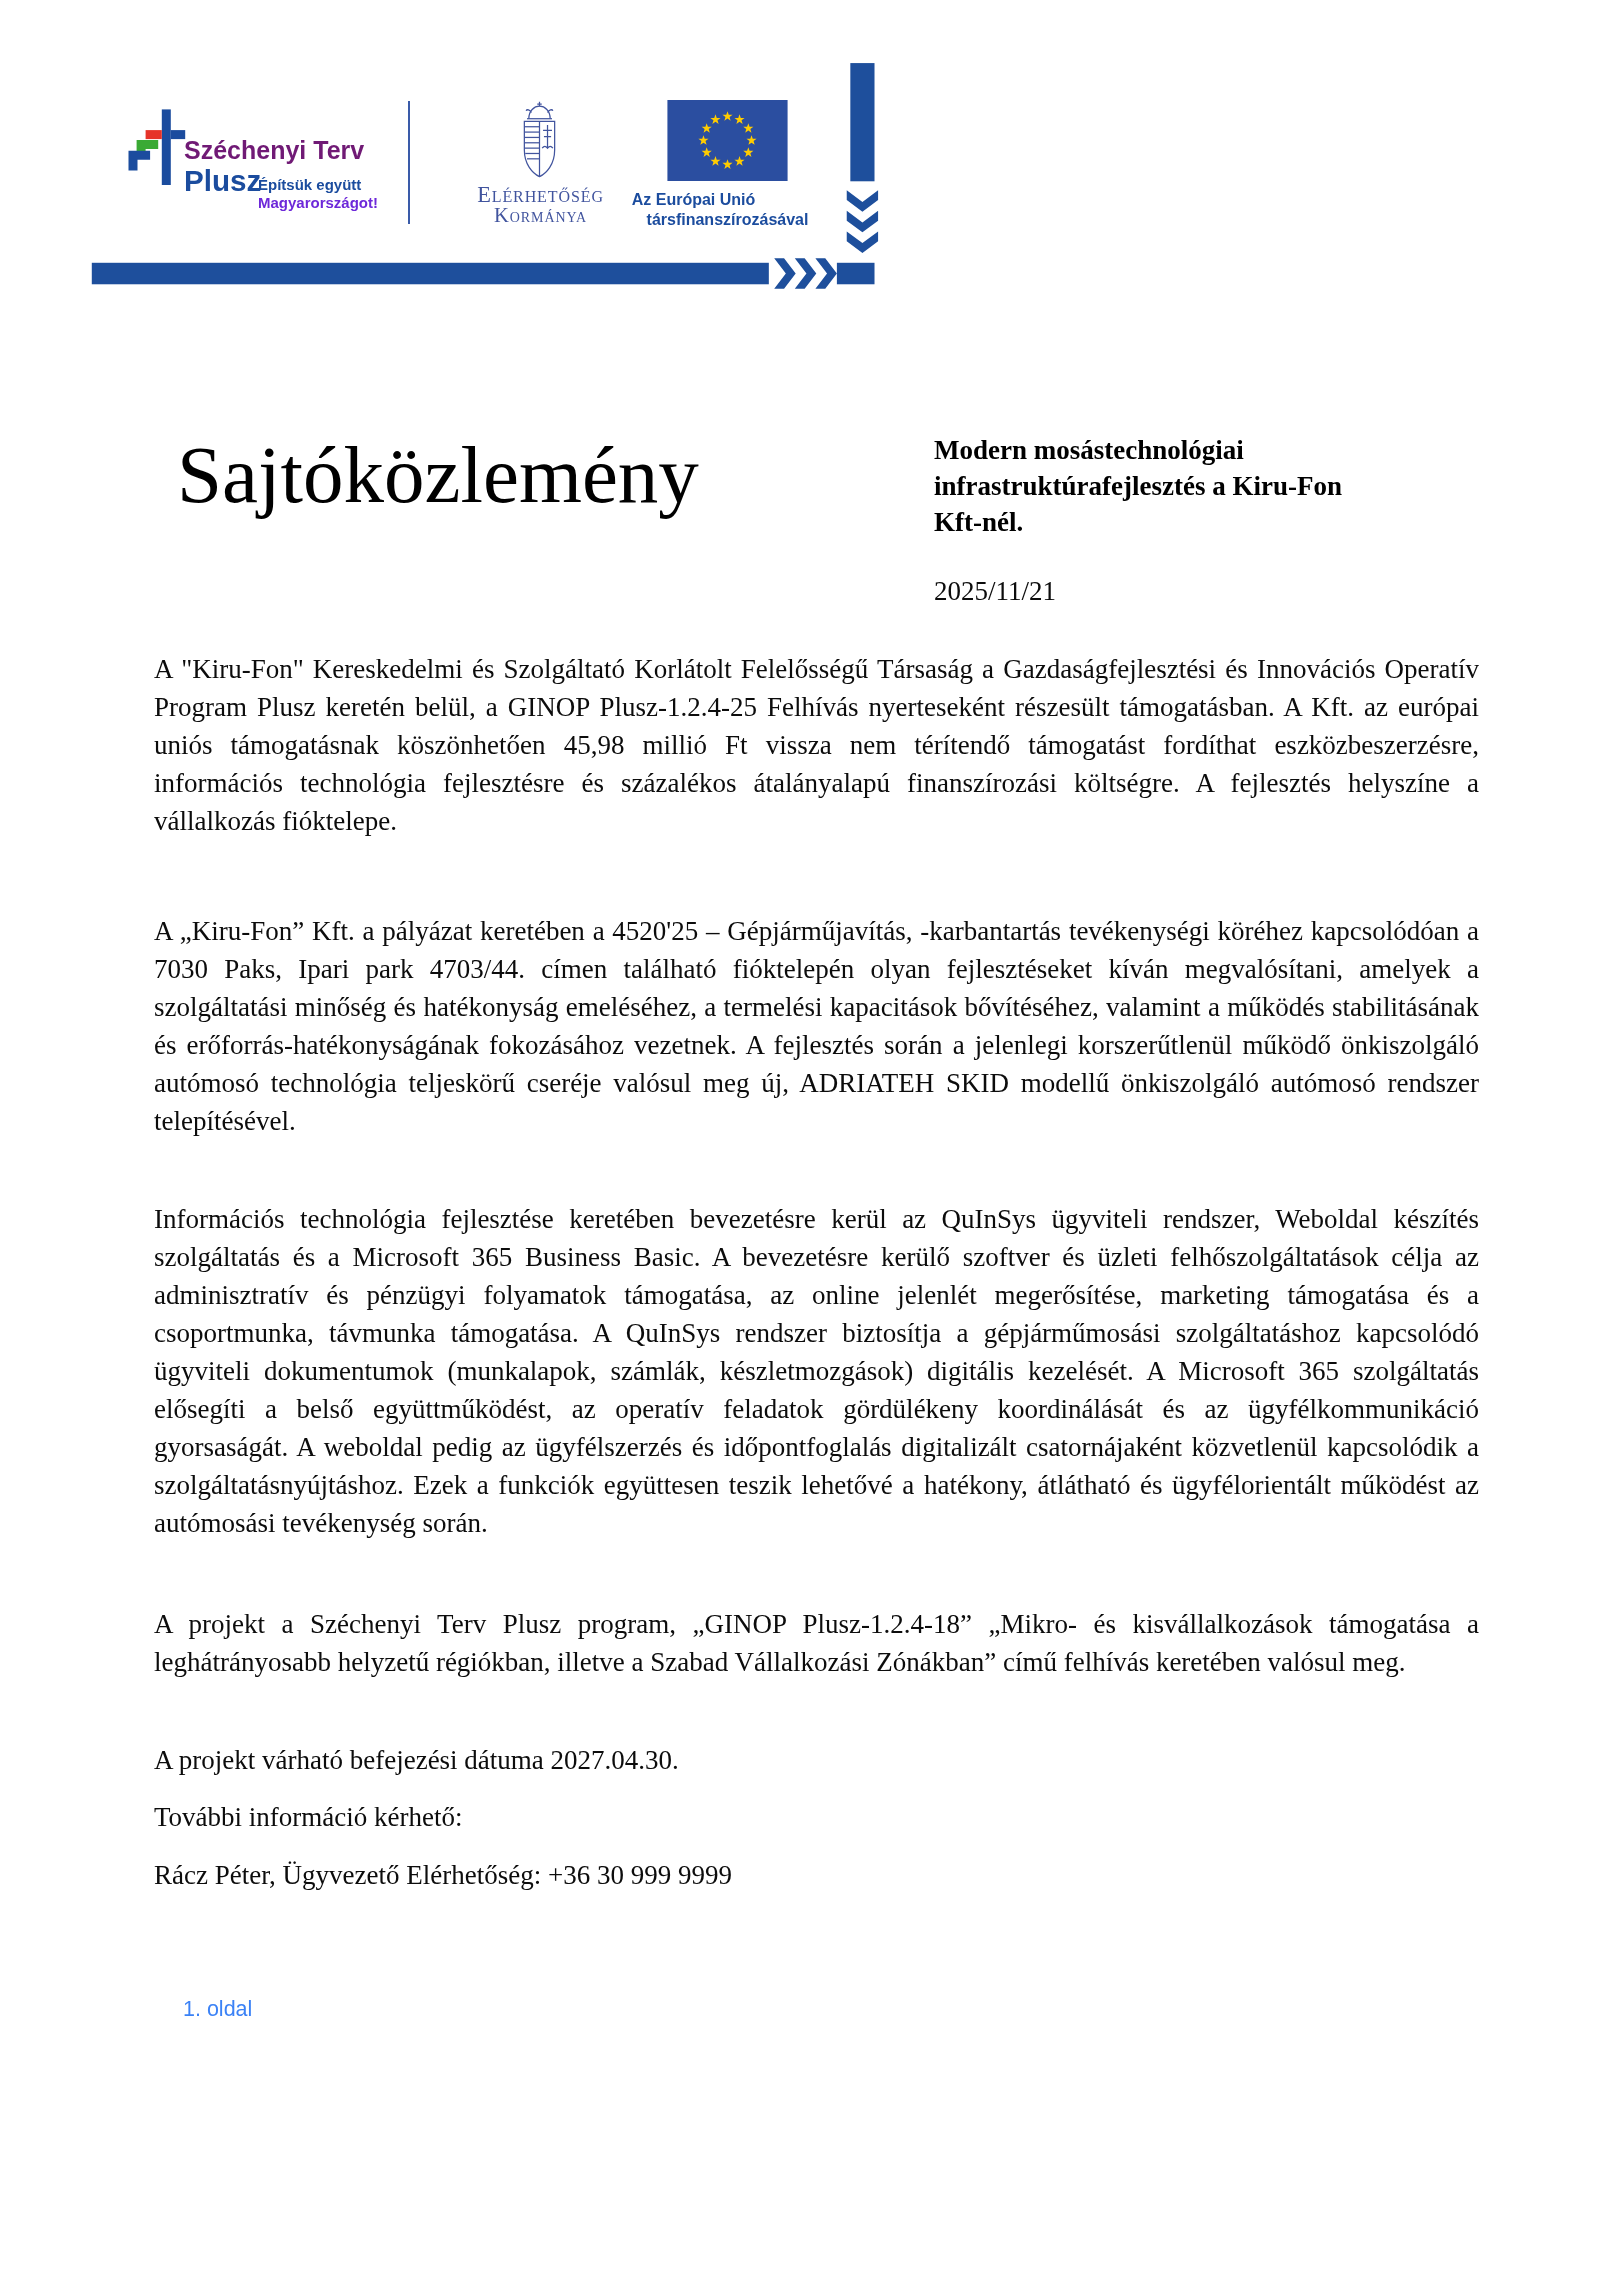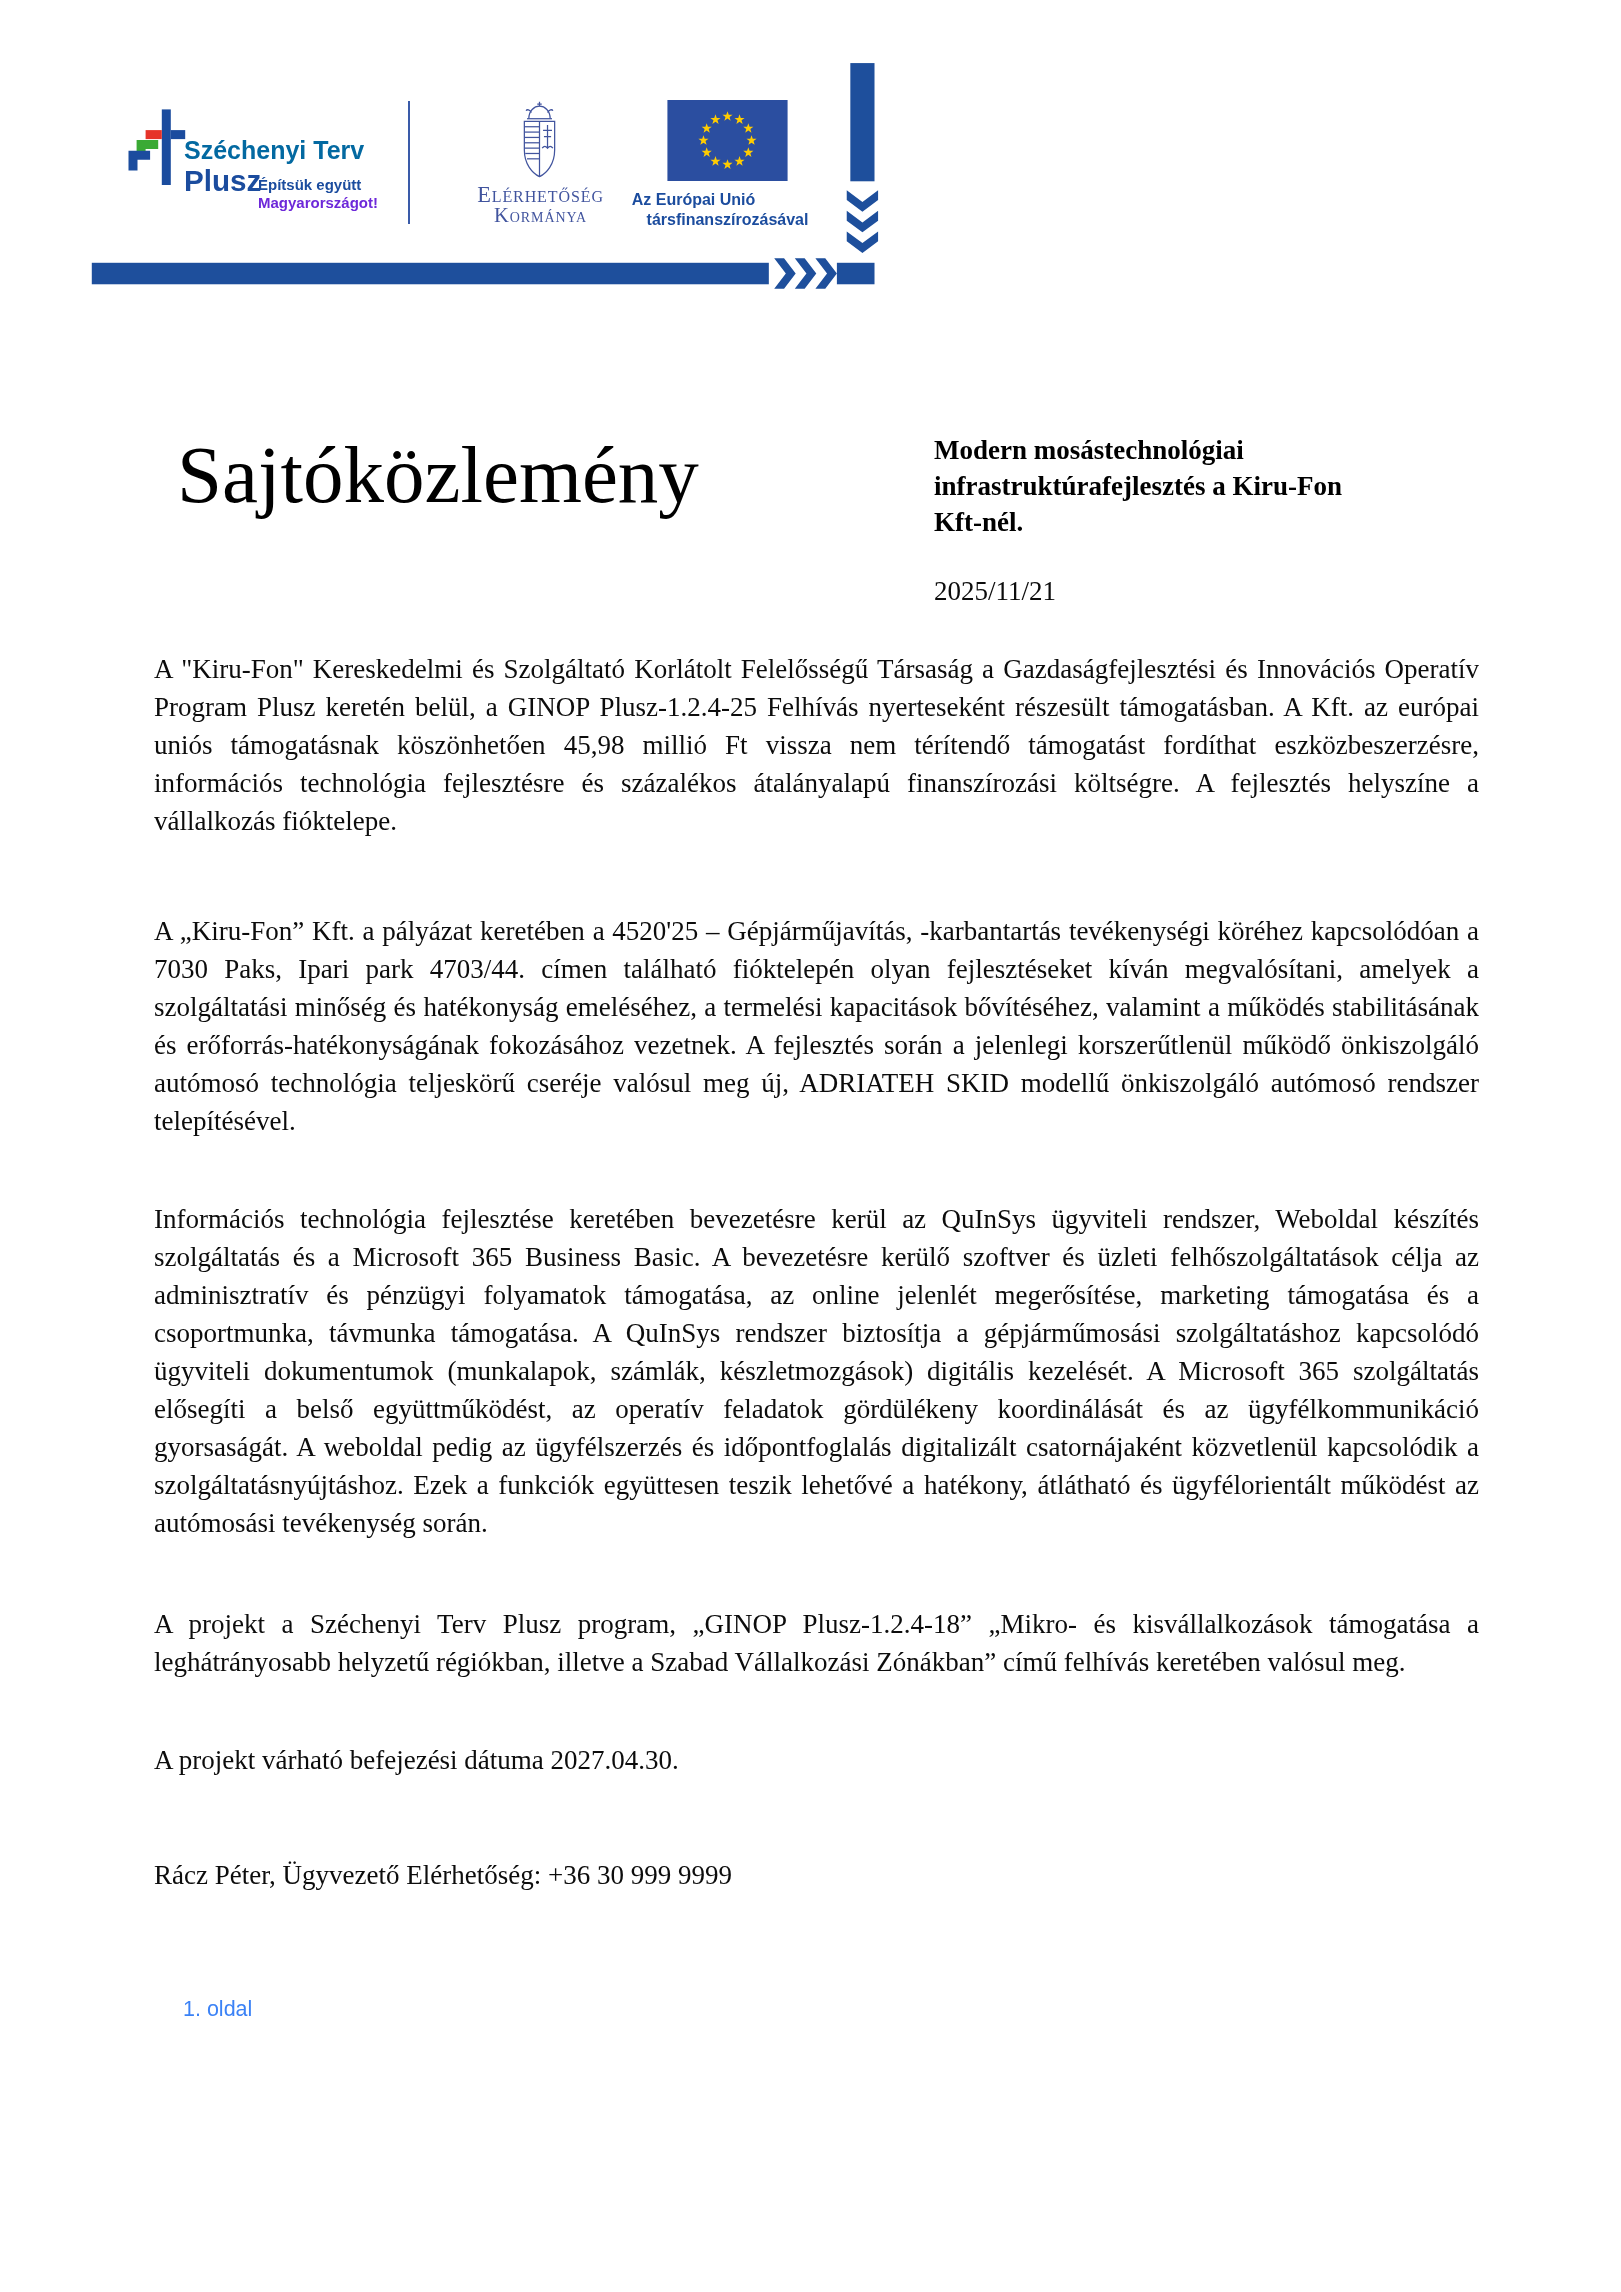--- a/index.html
+++ b/index.html
@@ -7,21 +7,21 @@
     position:relative;
     width:1622px;height:2293px;
     background:#ffffff;
     font-family:"Liberation Serif", serif;
     color:#0c0c0c;
     overflow:hidden;
   }
   .abs{position:absolute;}
 
   
-  .sz-name1{left:184px;top:137px;font-family:"Liberation Sans",sans-serif;font-weight:bold;color:#0369a1;font-size:25px;line-height:27px;}
+  .sz-name1{left:184px;top:137px;font-family:"Liberation Sans",sans-serif;font-weight:bold;color:#701a75;font-size:25px;line-height:27px;}
   .sz-name2{left:184px;top:166px;font-family:"Liberation Sans",sans-serif;font-weight:bold;color:#1b4c9e;font-size:29.6px;line-height:30px;}
   .sz-tag1{left:258px;top:176px;font-family:"Liberation Sans",sans-serif;font-weight:bold;color:#1b4c9e;font-size:15px;line-height:17px;}
   .sz-tag2{left:258px;top:194px;font-family:"Liberation Sans",sans-serif;font-weight:bold;color:#6d28d9;font-size:15px;line-height:17px;}
   .divider{left:408px;top:101px;width:1.8px;height:123px;background:#3a5ba9;}
   .gov-text{font-variant:small-caps;color:#41549e;letter-spacing:0.9px;text-align:center;font-size:22.4px;line-height:21.5px;}
   .gov-line1{left:462px;top:184px;width:157px;}
   .gov-line2{left:462px;top:205px;width:157px;font-size:20.6px;}
   .eu-cap{font-family:"Liberation Sans",sans-serif;font-weight:600;color:#1b4c9e;text-align:center;font-size:16px;line-height:19.7px;}
   .eu-cap1{left:604px;top:190px;width:179px;}
   .eu-cap2{left:638px;top:210px;width:179px;}
@@ -120,18 +120,19 @@
     <div>infrastruktúrafejlesztés a Kiru-Fon</div>
     <div>Kft-nél.</div>
   </div>
   <div class="abs doc-date">2025/11/21</div>
 
   <div class="abs para p1">A "Kiru-Fon" Kereskedelmi és Szolgáltató Korlátolt Felelősségű Társaság a Gazdaságfejlesztési és Innovációs Operatív Program Plusz keretén belül, a GINOP Plusz-1.2.4-25 Felhívás nyerteseként részesült támogatásban. A Kft. az európai uniós támogatásnak köszönhetően 45,98 millió Ft vissza nem térítendő támogatást fordíthat eszközbeszerzésre, információs technológia fejlesztésre és százalékos átalányalapú finanszírozási költségre. A fejlesztés helyszíne a vállalkozás fióktelepe.</div>
   <div class="abs para p2">A „Kiru-Fon” Kft. a pályázat keretében a 4520'25 – Gépjárműjavítás, -karbantartás tevékenységi köréhez kapcsolódóan a 7030 Paks, Ipari park 4703/44. címen található fióktelepén olyan fejlesztéseket kíván megvalósítani, amelyek a szolgáltatási minőség és hatékonyság emeléséhez, a termelési kapacitások bővítéséhez, valamint a működés stabilitásának és erőforrás-hatékonyságának fokozásához vezetnek. A fejlesztés során a jelenlegi korszerűtlenül működő önkiszolgáló autómosó technológia teljeskörű cseréje valósul meg új, ADRIATEH SKID modellű önkiszolgáló autómosó rendszer telepítésével.</div>
   <div class="abs para p3">Információs technológia fejlesztése keretében bevezetésre kerül az QuInSys ügyviteli rendszer, Weboldal készítés szolgáltatás és a Microsoft 365 Business Basic. A bevezetésre kerülő szoftver és üzleti felhőszolgáltatások célja az adminisztratív és pénzügyi folyamatok támogatása, az online jelenlét megerősítése, marketing támogatása és a csoportmunka, távmunka támogatása. A QuInSys rendszer biztosítja a gépjárműmosási szolgáltatáshoz kapcsolódó ügyviteli dokumentumok (munkalapok, számlák, készletmozgások) digitális kezelését. A Microsoft 365 szolgáltatás elősegíti a belső együttműködést, az operatív feladatok gördülékeny koordinálását és az ügyfélkommunikáció gyorsaságát. A weboldal pedig az ügyfélszerzés és időpontfoglalás digitalizált csatornájaként közvetlenül kapcsolódik a szolgáltatásnyújtáshoz. Ezek a funkciók együttesen teszik lehetővé a hatékony, átlátható és ügyfélorientált működést az autómosási tevékenység során.</div>
   <div class="abs para p4">A projekt a Széchenyi Terv Plusz program, „GINOP Plusz-1.2.4-18” „Mikro- és kisvállalkozások támogatása a leghátrányosabb helyzetű régiókban, illetve a Szabad Vállalkozási Zónákban” című felhívás keretében valósul meg.</div>
   <div class="abs para p5 single">A projekt várható befejezési dátuma 2027.04.30.</div>
+  <div class="abs para p6 single">További információ kérhető:</div>
   <div class="abs para p7 single">Rácz Péter, Ügyvezető Elérhetőség: +36 30 999 9999</div>
 
   <div class="abs footer">1. oldal</div>
 
 </div>
 
 
 </body></html>

